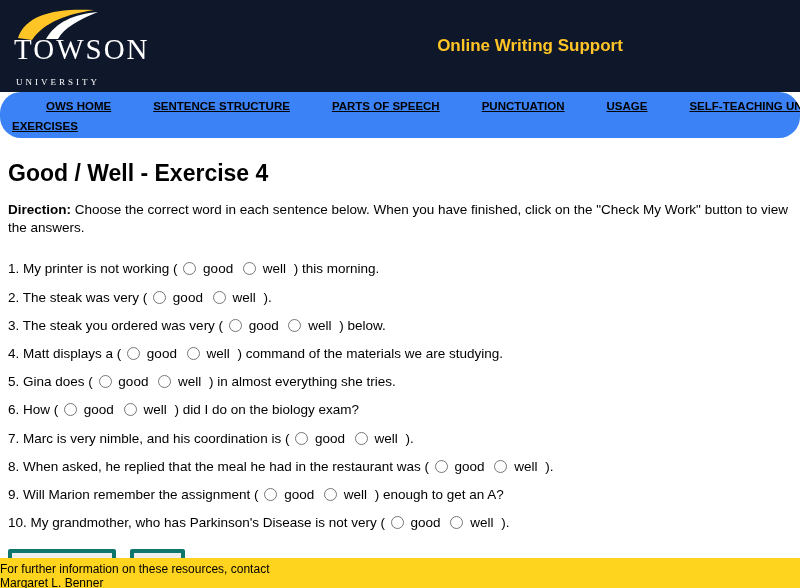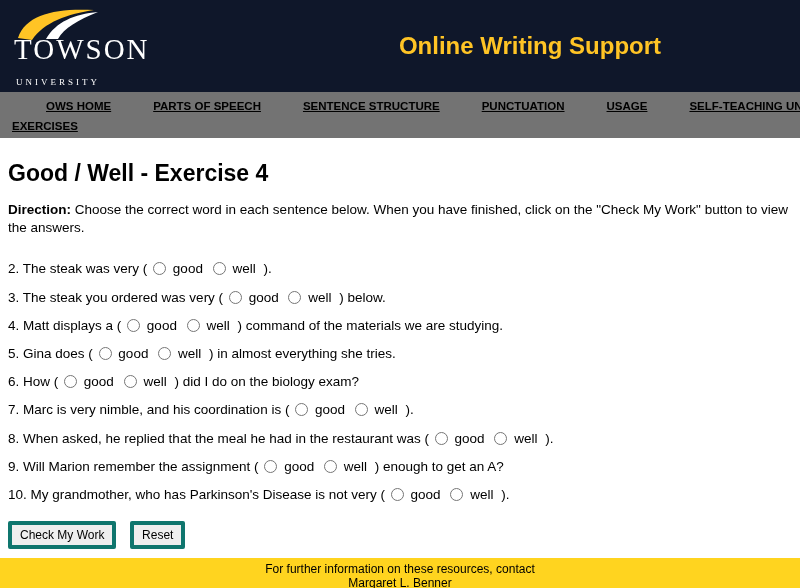--- a/index.html
+++ b/index.html
@@ -53,30 +53,31 @@
     font-family: "Liberation Serif", serif;
     font-size: 9px;
     letter-spacing: 3px;
     margin-top: 13px;
     margin-left: 2px;
   }
   .banner-title {
     flex: 1;
     text-align: center;
     color: #ffc425;
-    font-size: 24px;
+    font-size: 17px;
     font-weight: bold;
     padding-right: 40px;
     font-family: "Liberation Sans", sans-serif;
   }
   
   .navbar {
-    background: #737373;
+    background: #3b82f6;
     padding: 4px 0 3px 0;
     line-height: 1.5;
+    border-radius: 21px;
   }
   .navbar a {
     color: #000000;
     text-decoration: underline;
     font-size: 11.5px;
     font-weight: bold;
     font-family: "Liberation Sans", sans-serif;
     white-space: nowrap;
   }
   .nav-row1 {
@@ -129,21 +130,21 @@
     font-size: 12px;
     padding: 3px 8px;
     margin-right: 10px;
     background: #efefef;
     border: 4px solid #0f766e;
     border-radius: 2px;
   }
   
   .footer {
     background: #ffd41f;
-    text-align: center;
+    text-align: left;
     font-size: 12px;
     padding: 4px 0 4px 0;
     position: absolute;
     left: 0;
     right: 0;
     bottom: 0;
     height: 30px;
     box-sizing: border-box;
   }
   .footer a {
@@ -164,39 +165,48 @@
   <div class="logo-block">
     <div class="logo-text">TOWSON</div>
     <div class="logo-sub">UNIVERSITY</div>
   </div>
   <div class="banner-title">Online Writing Support</div>
 </div>
 
 <div class="navbar">
   <div class="nav-row1">
     <span class="nav-item"><a href="#">OWS HOME</a></span>
+    <span class="nav-item"><a href="#">SENTENCE STRUCTURE</a></span>
     <span class="nav-item"><a href="#">PARTS OF SPEECH</a></span>
-    <span class="nav-item"><a href="#">SENTENCE STRUCTURE</a></span>
     <span class="nav-item"><a href="#">PUNCTUATION</a></span>
     <span class="nav-item"><a href="#">USAGE</a></span>
     <span class="nav-item"><a href="#">SELF-TEACHING UNITS</a></span>
   </div>
   <div class="nav-row2">
     <a href="#">EXERCISES</a>
   </div>
 </div>
 
 <div class="content">
 
   <h1 class="page-title">Good / Well - Exercise 4</h1>
 
   <div class="direction">
     <b>Direction:</b><span> Choose the correct word in each sentence below. When you have finished, click on the "Check My Work" button to view the answers.</span>
   </div>
 
+  <div class="question">
+    <span>1.</span>
+    <span>My printer is not working (</span>
+    <input type="radio" name="q1" style="">
+    <span class="opt-label">good</span>
+    <input type="radio" name="q1" style="">
+    <span class="opt-label">well</span>
+    <span>) this morning.</span>
+  </div>
 
   <div class="question">
     <span>2.</span>
     <span>The steak was very (</span>
     <input type="radio" name="q2" style="">
     <span class="opt-label">good</span>
     <input type="radio" name="q2" style="">
     <span class="opt-label">well</span>
     <span>).</span>
   </div>

